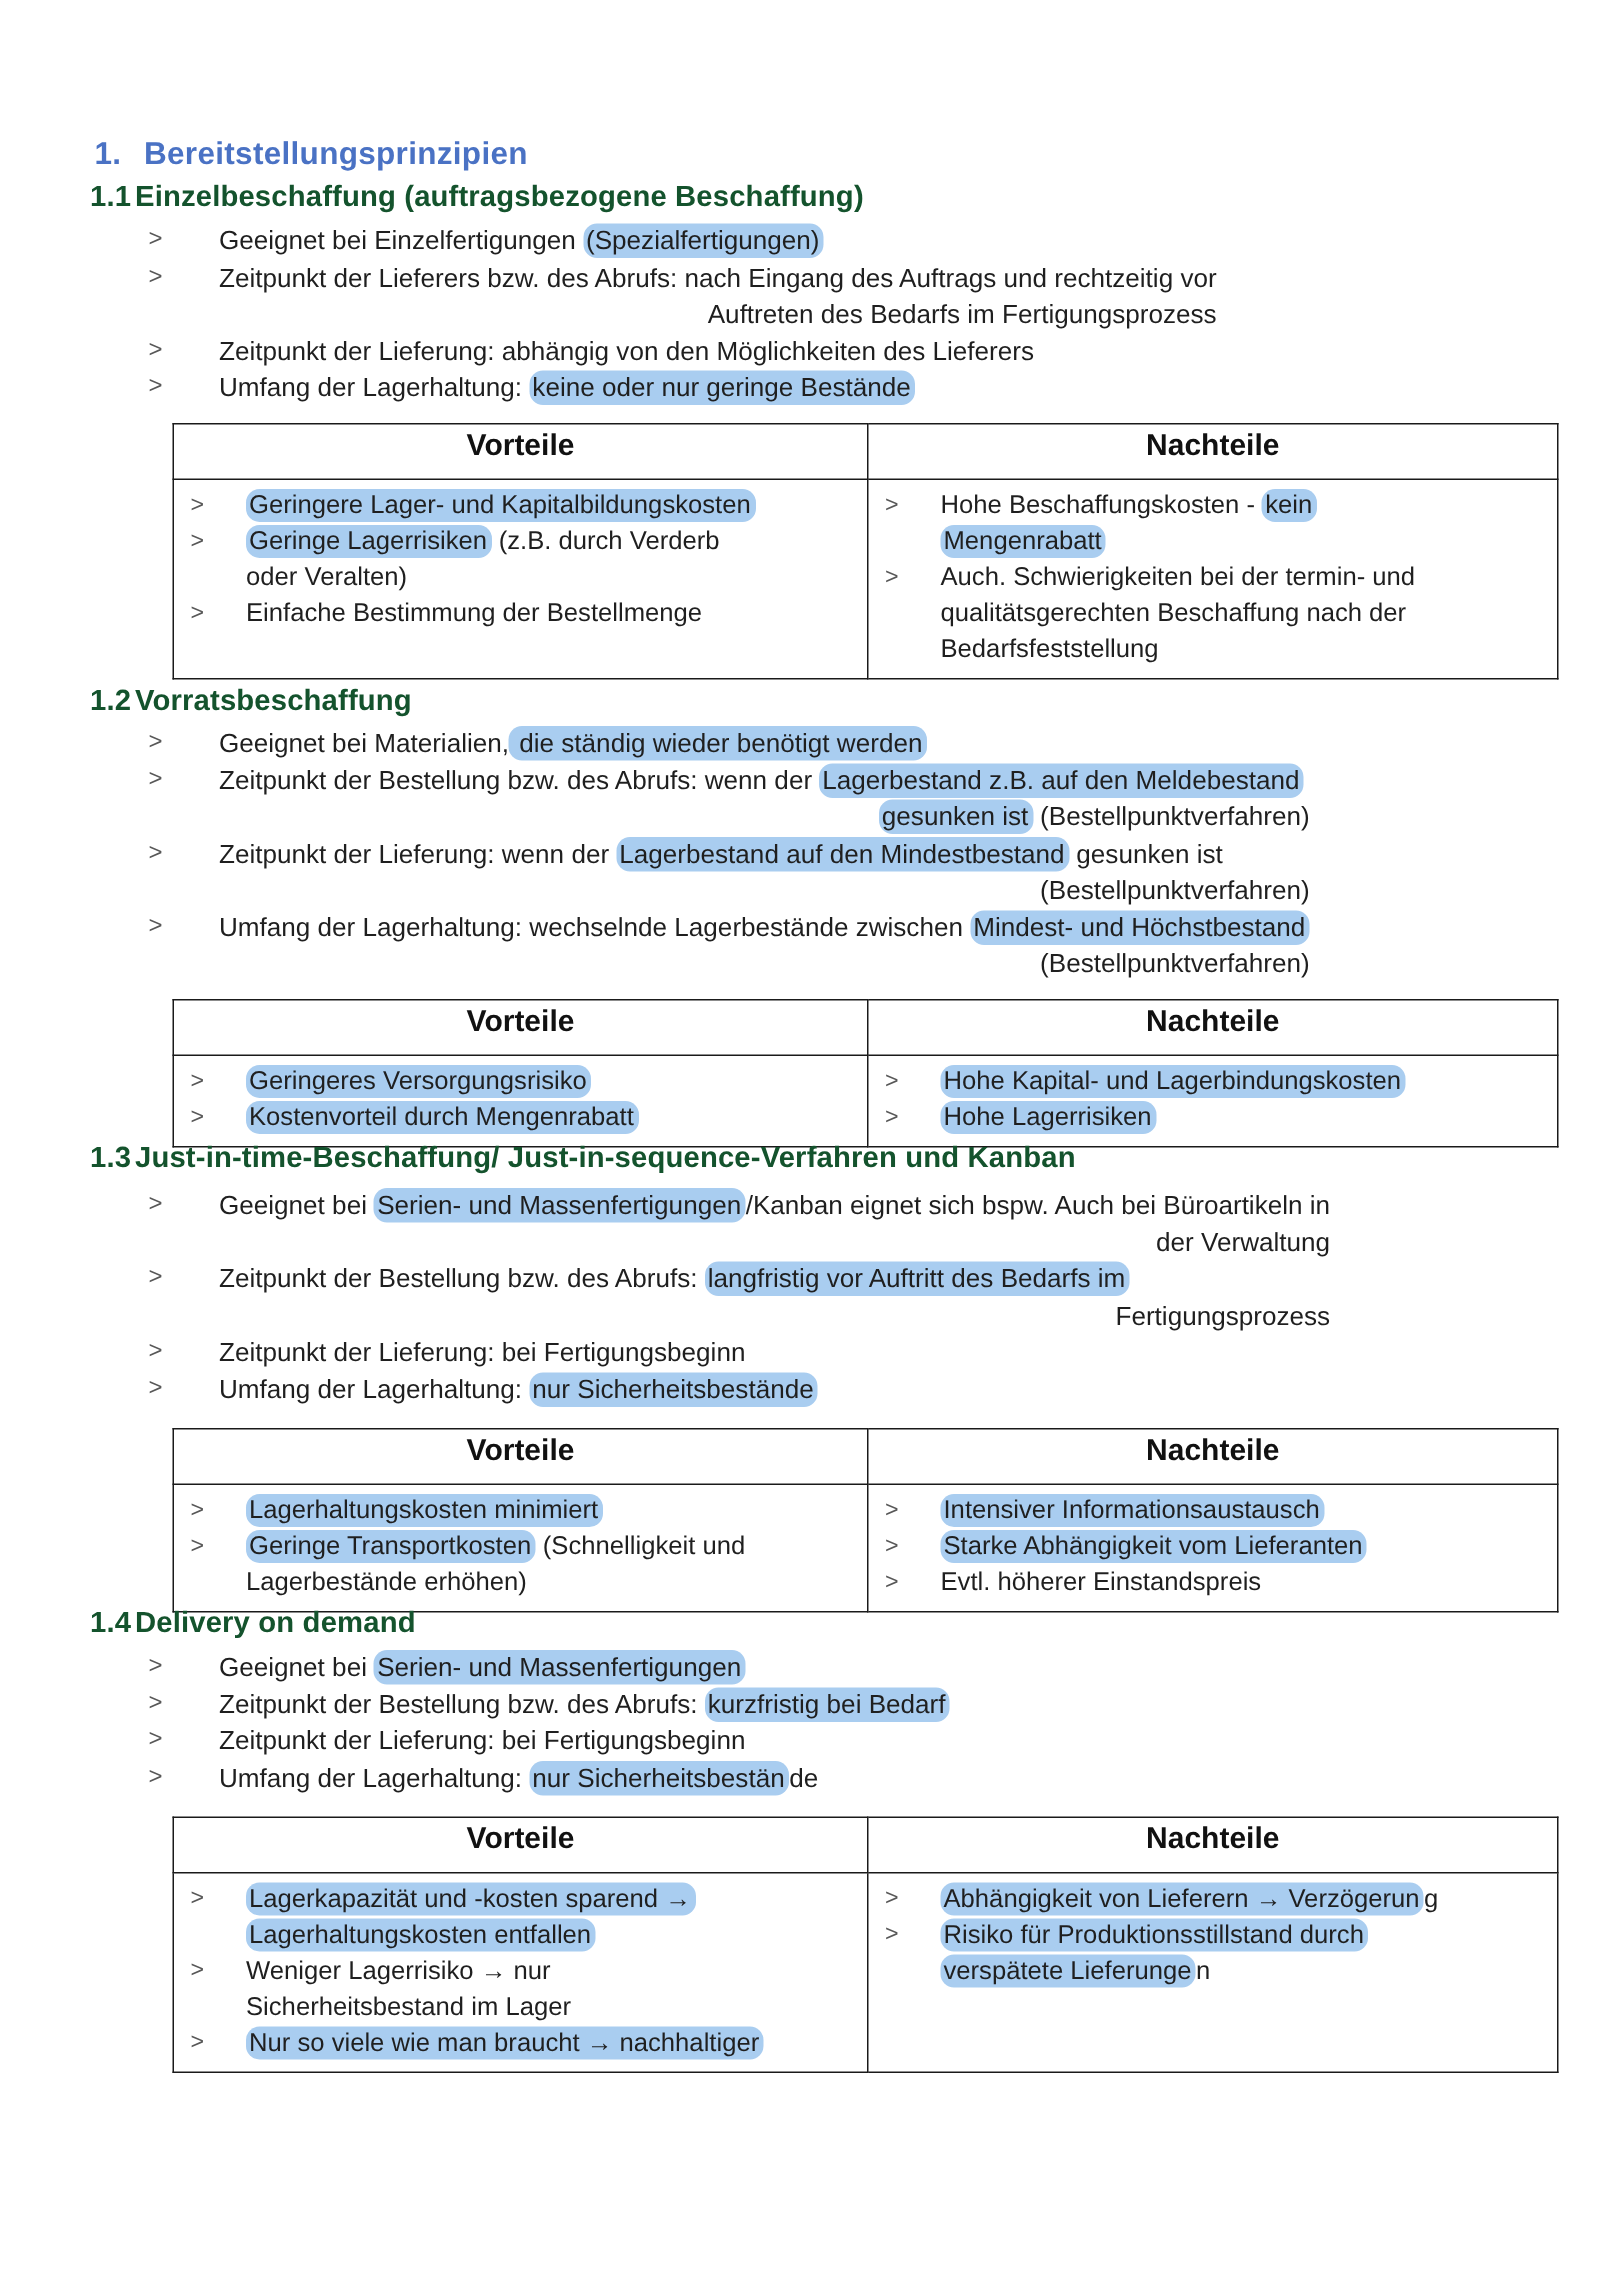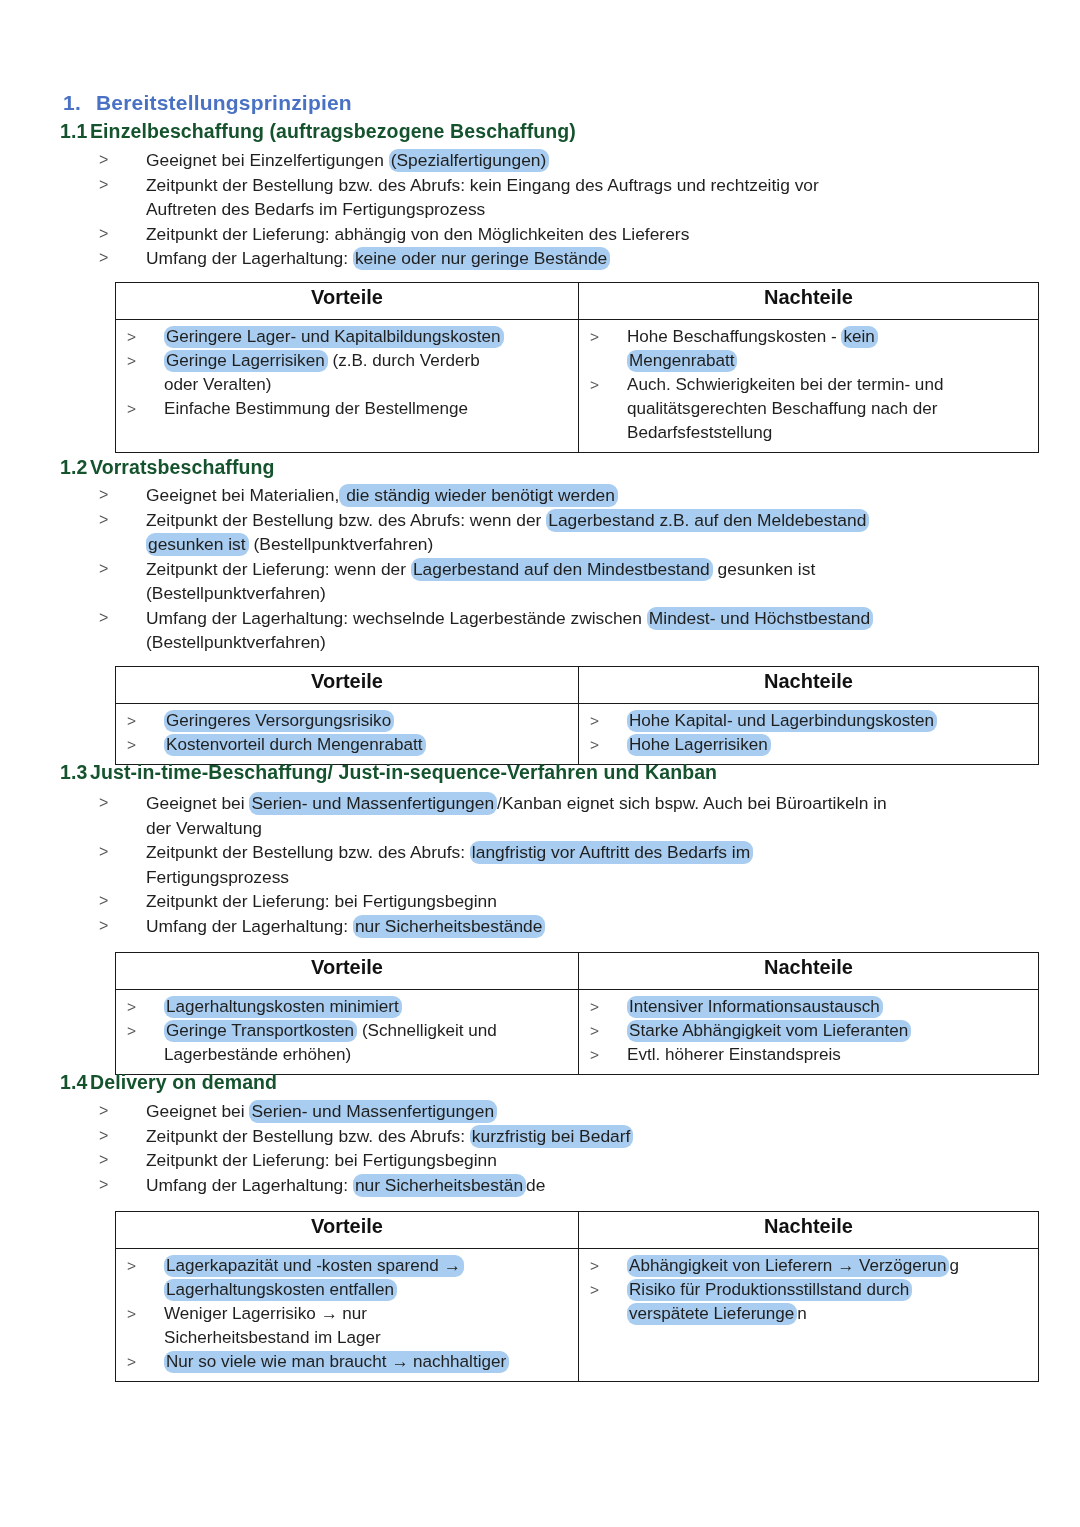--- a/index.html
+++ b/index.html
@@ -54,21 +54,21 @@
   }
   .bline {
     position: relative;
     font-size: 17.4px;
     line-height: 24.5px;
     color: #1f1f1f;
     padding-left: 47px;
     margin: 0;
     white-space: nowrap;
   }
-  .bline.cont { padding-left: 47px; }
+  .bline.cont { padding-left: 47px; text-align: right; }
   .bline > .marker {
     position: absolute;
     left: 0;
     top: 0;
     color: #585858;
     font-size: 16px;
     font-weight: 400;
   }
 
   
@@ -129,21 +129,21 @@
 <div class="page">
 
   <div class="h1" id="main-heading" style="top:63px;">
     <span class="num">1.</span><span>Bereitstellungsprinzipien</span>
   </div>
 
   <div id="sections-root">
       <div class="h2" style="top: 92px;"><span class="num">1.1 </span><span>Einzelbeschaffung (auftragsbezogene Beschaffung)</span></div>
       <div class="blist" style="top: 120px;">
         <div class="bline"><span class="marker">&gt;</span><span>Geeignet bei Einzelfertigungen <span class="hl">(Spezialfertigungen)</span></span></div>
-        <div class="bline"><span class="marker">&gt;</span><span>Zeitpunkt der Bestellung bzw. des Abrufs: kein Eingang des Auftrags und rechtzeitig vor</span></div>
+        <div class="bline"><span class="marker">&gt;</span><span>Zeitpunkt der Lieferers bzw. des Abrufs: nach Eingang des Auftrags und rechtzeitig vor</span></div>
         <div class="bline cont"><span>Auftreten des Bedarfs im Fertigungsprozess</span></div>
         <div class="bline"><span class="marker">&gt;</span><span>Zeitpunkt der Lieferung: abhängig von den Möglichkeiten des Lieferers</span></div>
         <div class="bline"><span class="marker">&gt;</span><span>Umfang der Lagerhaltung: <span class="hl">keine oder nur geringe Bestände</span></span></div>
       </div>
       <table class="tbl" style="top: 254px;">
         <colgroup>
           <col class="c1">
           <col class="c2">
         </colgroup>
         <thead>

